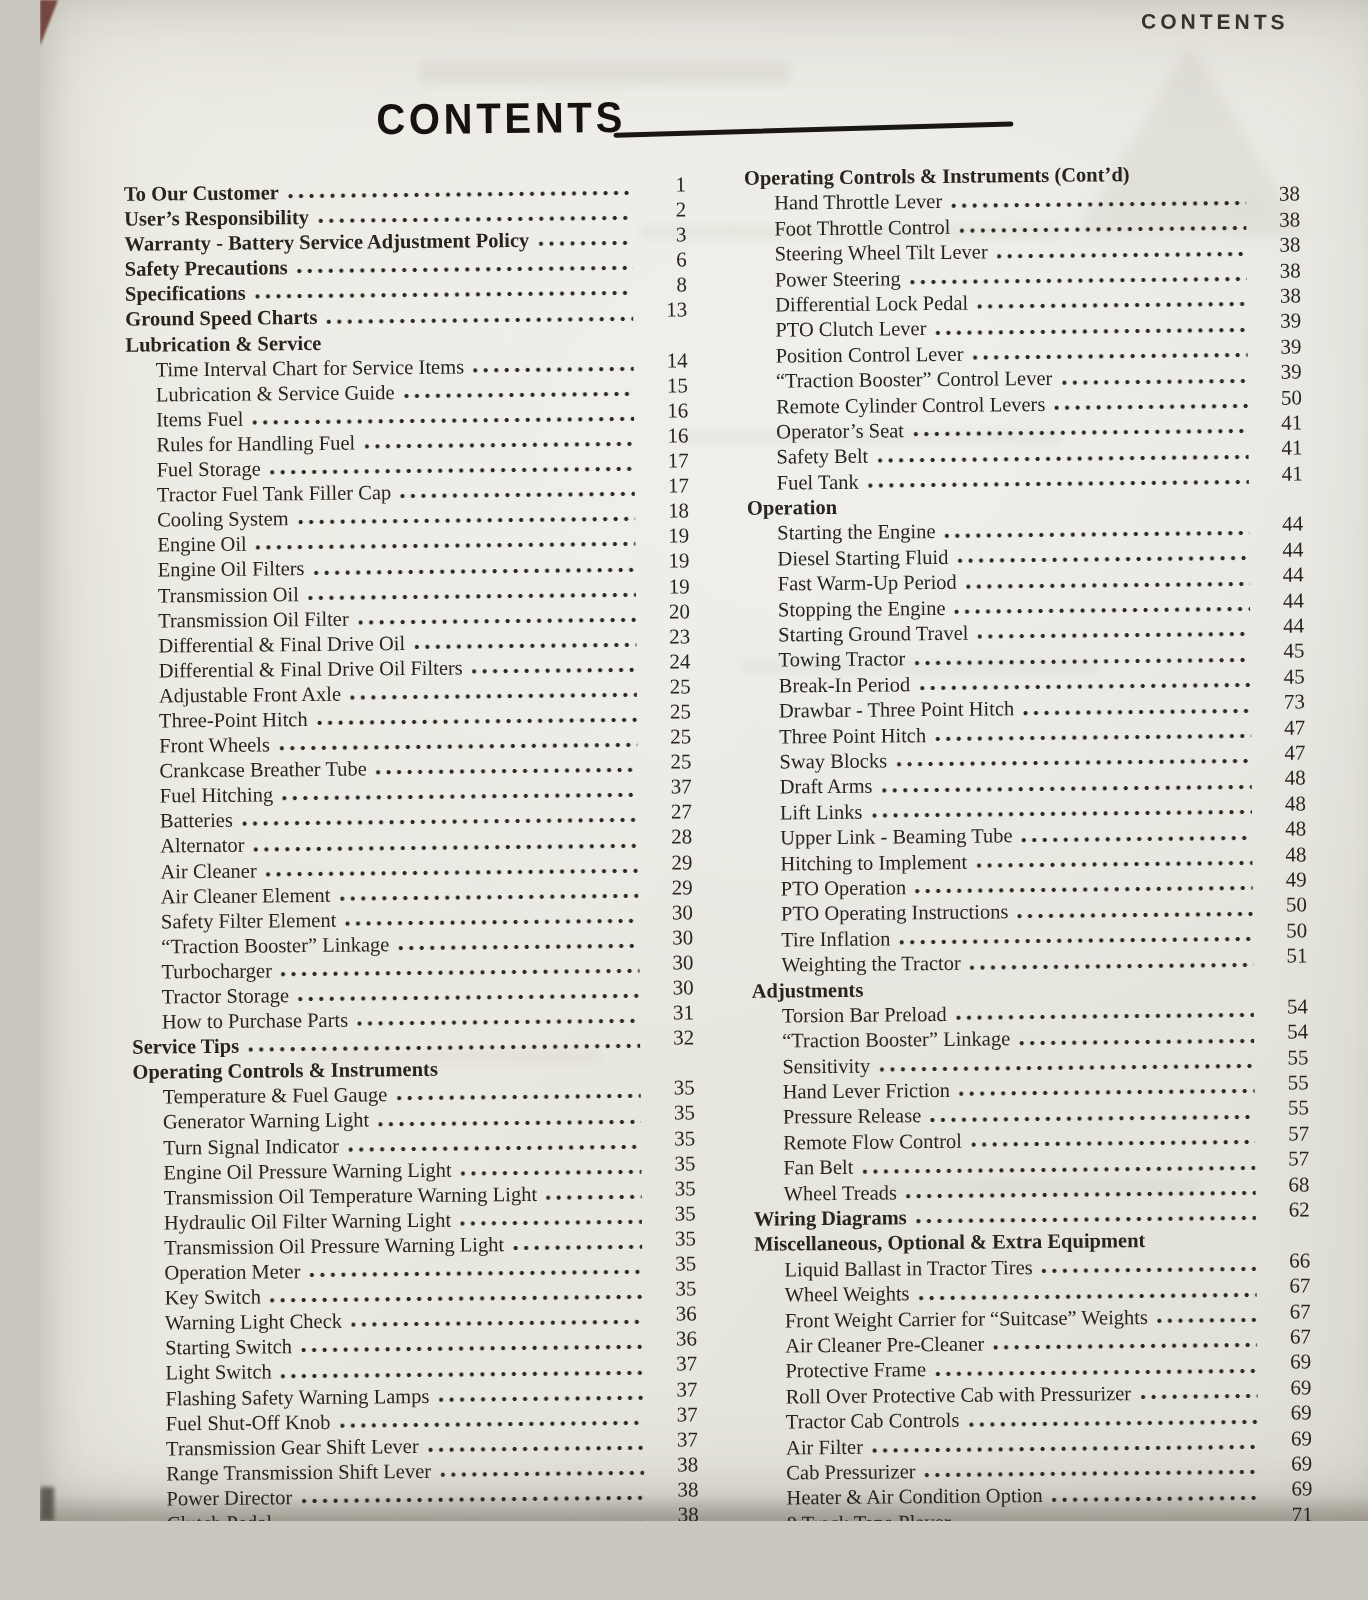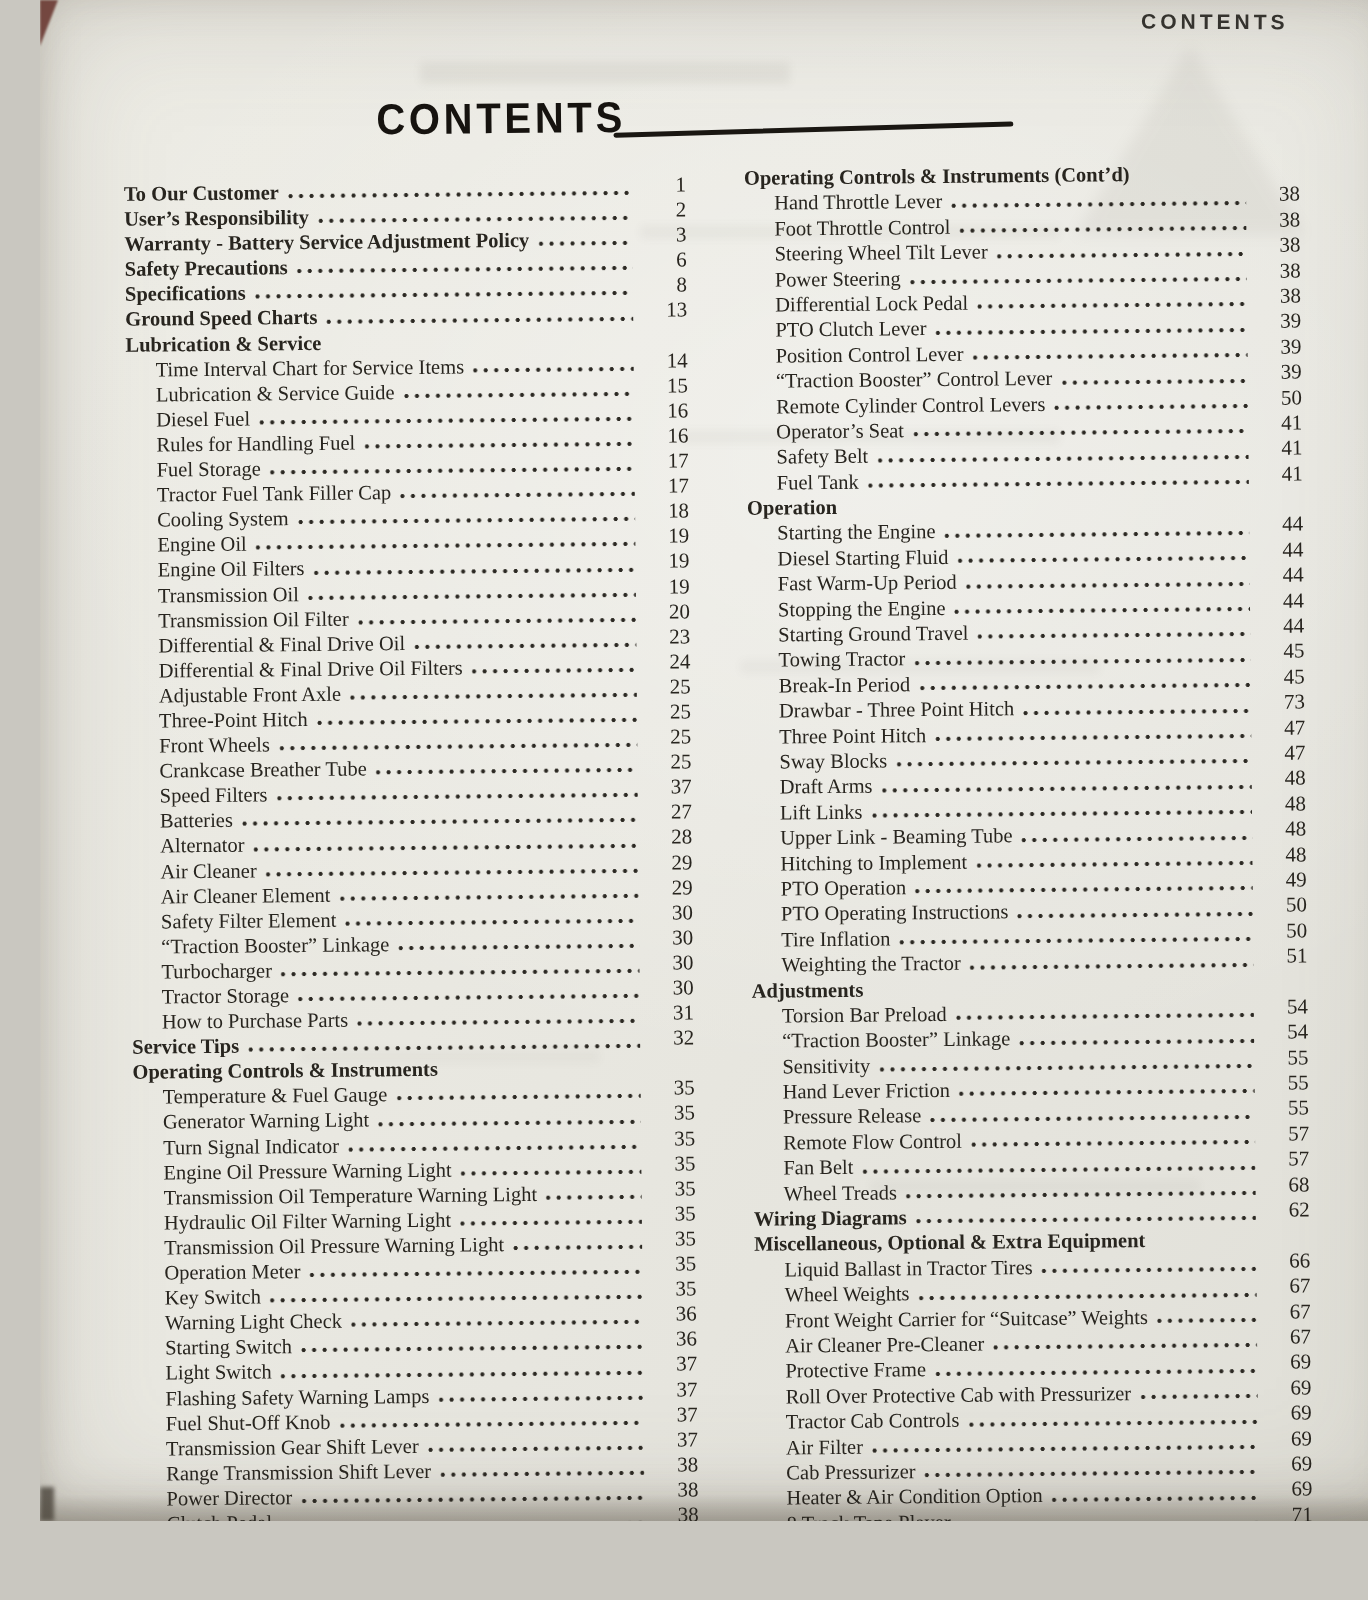--- a/index.html
+++ b/index.html
@@ -118,21 +118,21 @@
           <span class="lbl">Time Interval Chart for Service Items</span>
           <span class="leader"></span>
           <span class="num">14</span>
         </div>
         <div class="row sub">
           <span class="lbl">Lubrication &amp; Service Guide</span>
           <span class="leader"></span>
           <span class="num">15</span>
         </div>
         <div class="row sub">
-          <span class="lbl">Diesel Fuel</span>
+          <span class="lbl">Items Fuel</span>
           <span class="leader"></span>
           <span class="num">16</span>
         </div>
         <div class="row sub">
           <span class="lbl">Rules for Handling Fuel</span>
           <span class="leader"></span>
           <span class="num">16</span>
         </div>
         <div class="row sub">
           <span class="lbl">Fuel Storage</span>
@@ -193,21 +193,21 @@
           <span class="lbl">Front Wheels</span>
           <span class="leader"></span>
           <span class="num">25</span>
         </div>
         <div class="row sub">
           <span class="lbl">Crankcase Breather Tube</span>
           <span class="leader"></span>
           <span class="num">25</span>
         </div>
         <div class="row sub">
-          <span class="lbl">Speed Filters</span>
+          <span class="lbl">Fuel Hitching</span>
           <span class="leader"></span>
           <span class="num">37</span>
         </div>
         <div class="row sub">
           <span class="lbl">Batteries</span>
           <span class="leader"></span>
           <span class="num">27</span>
         </div>
         <div class="row sub">
           <span class="lbl">Alternator</span>

